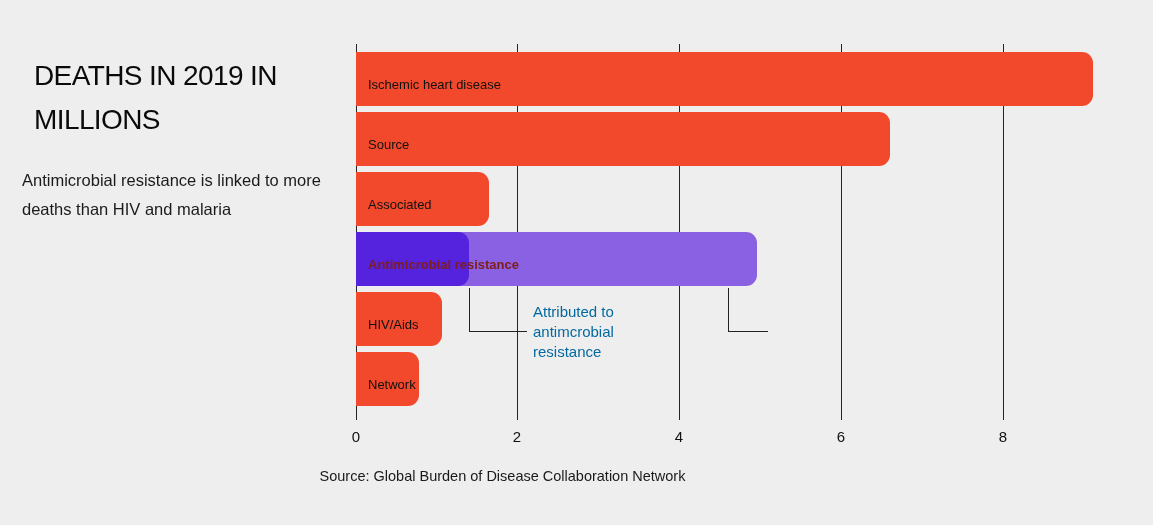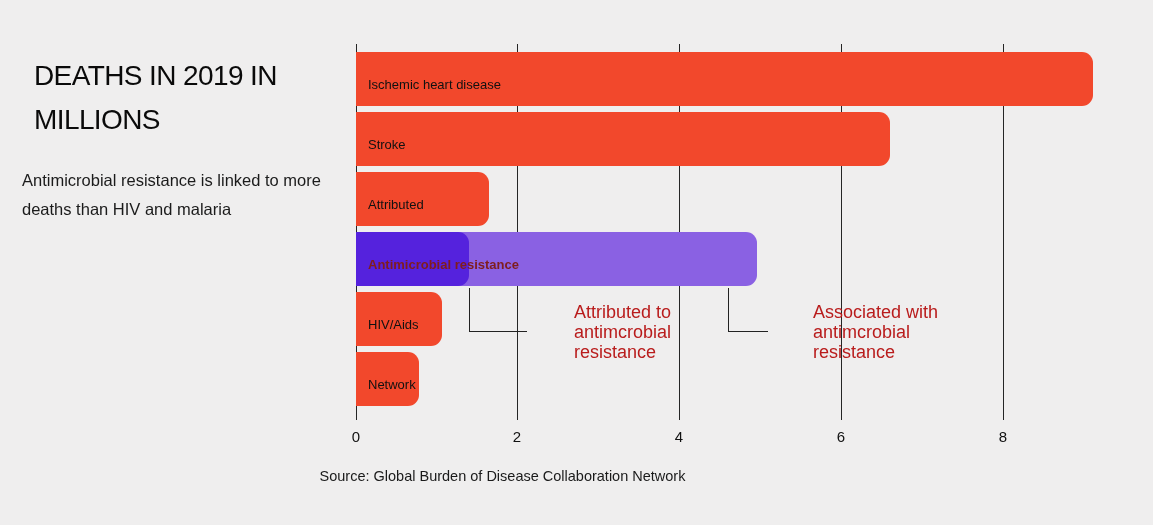--- a/index.html
+++ b/index.html
@@ -93,25 +93,24 @@
     white-space: nowrap;
     z-index: 5;
     pointer-events: none;
   }
   .bar-label.dark { color: #111; font-weight: 400; }
   .bar-label.light { color: #7f1d1d; font-weight: 700; }
 
   
   .annot {
     position: absolute;
-    font-size: 18px;
+    font-size: 15px;
     line-height: 20px;
-    color: #b91c1c;
+    color: #0369a1;
     white-space: pre-line;
-    margin-left: 41px;
   }
   .leader {
     position: absolute;
     border-left: 1.4px solid #222;
     border-bottom: 1.4px solid #222;
   }
 
   
   #source-note {
     position: absolute;
@@ -145,26 +144,26 @@
   <div class="tick-label" style="left:841px;">6</div>
   <div class="tick-label" style="left:1003px;">8</div>
 
   <div class="bar-row" style="left:356px; top:52px;">
     <div class="bar seg-front" style="width:737px; background:#f2482c;"></div>
     <div class="bar-label dark">Ischemic heart disease</div>
   </div>
 
   <div class="bar-row" style="left:356px; top:112px;">
     <div class="bar seg-front" style="width:534px; background:#f2482c;"></div>
-    <div class="bar-label dark">Stroke</div>
+    <div class="bar-label dark">Source</div>
   </div>
 
   <div class="bar-row" style="left:356px; top:172px;">
     <div class="bar seg-front" style="width:133px; background:#f2482c;"></div>
-    <div class="bar-label dark">Attributed</div>
+    <div class="bar-label dark">Associated</div>
   </div>
 
   <div class="bar-row" style="left:356px; top:232px;">
     <div class="bar seg-back" style="width:401px; background:#8a61e3;"></div>
     <div class="bar seg-front" style="width:113px; background:#5522dd;"></div>
     <div class="bar-label light">Antimicrobial resistance</div>
   </div>
 
   <div class="bar-row" style="left:356px; top:292px;">
     <div class="bar seg-front" style="width:86px; background:#f2482c;"></div>
@@ -173,17 +172,16 @@
 
   <div class="bar-row" style="left:356px; top:352px;">
     <div class="bar seg-front" style="width:63px; background:#f2482c;"></div>
     <div class="bar-label dark">Network</div>
   </div>
 
   <div class="leader" style="left:469px; top:288px; width:57px; height:43px;"></div>
   <div class="annot" style="left:533px; top:302px; width:120px;">Attributed to antimcrobial resistance</div>
 
   <div class="leader" style="left:728px; top:288px; width:39px; height:43px;"></div>
-  <div class="annot" style="left:772px; top:302px; width:130px;">Associated with antimcrobial resistance</div>
 
 </div>
 
 <div id="source-note">Source: Global Burden of Disease Collaboration Network</div>
 
 </body></html>

